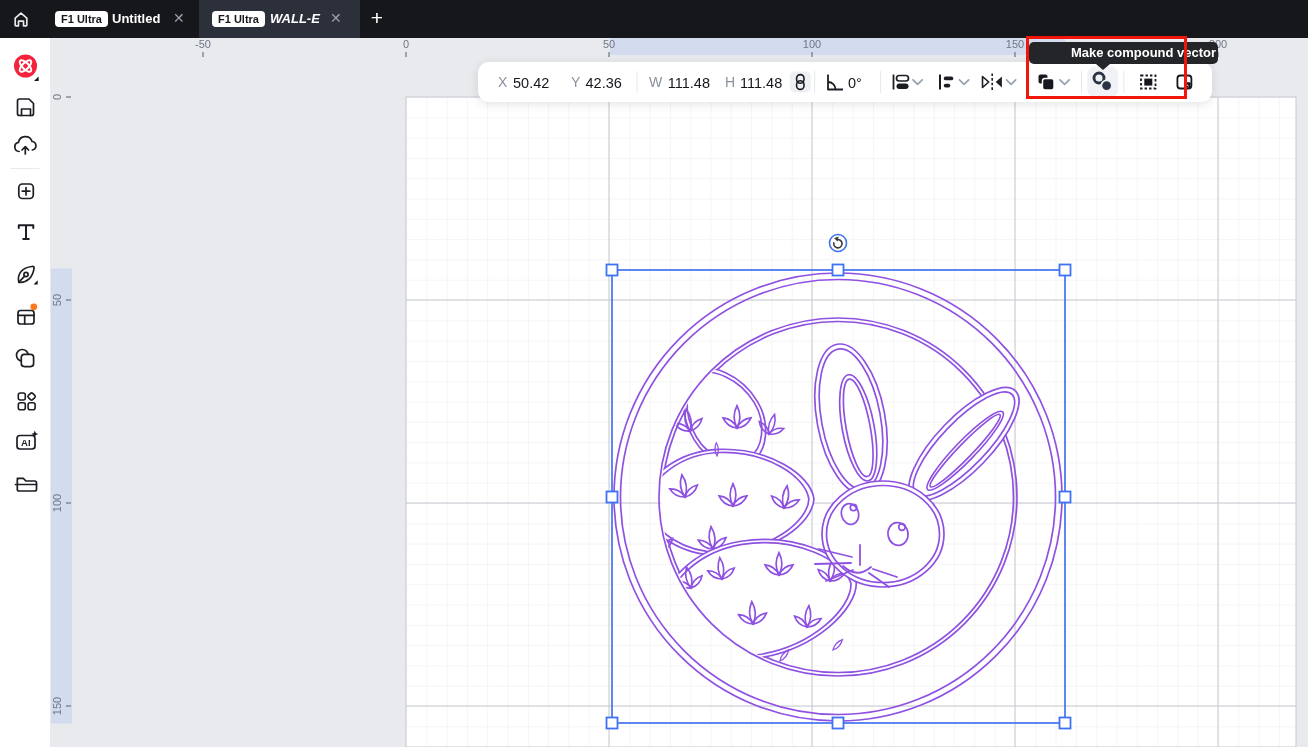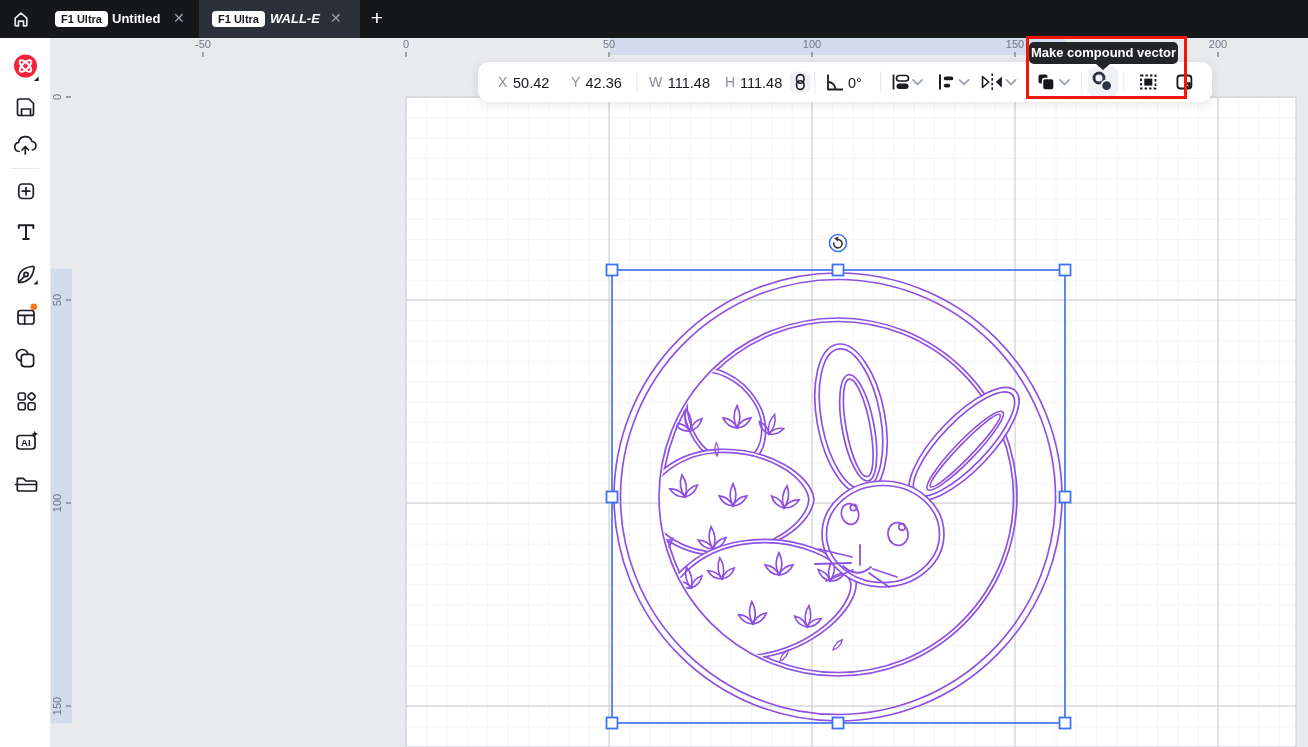--- a/index.html
+++ b/index.html
@@ -10,21 +10,21 @@
   .tabname{position:absolute;top:0;height:38px;line-height:38px;color:#fff;
     font-size:13px;font-weight:bold;}
   .tabx{position:absolute;top:0;height:38px;line-height:37px;color:#9ba1ac;font-size:14px;}
   #tab2bg{position:absolute;left:199px;top:0;width:161px;height:38px;background:#2b303b;}
   #plustab{position:absolute;left:366px;top:0;width:22px;height:38px;line-height:36px;
     color:#fff;font-size:21px;font-weight:400;text-align:center;}
   #toolbar{position:absolute;left:478px;top:62px;width:734px;height:40px;background:#fff;
     border-radius:11px;box-shadow:0 2px 10px rgba(30,35,50,0.13);}
   #tooltip{position:absolute;left:1029px;top:42px;width:149px;height:22px;background:#242529;
     border-radius:5px;color:#fff;font-size:13px;font-weight:bold;text-align:center;
-    line-height:22px;z-index:30;}
+    line-height:22px;z-index:30;padding-left:40px;}
   #tooltip:after{content:"";position:absolute;left:67px;top:22px;width:0;height:0;
     border-left:7px solid transparent;border-right:7px solid transparent;
     border-top:6px solid #242529;}
   #redbox{position:absolute;left:1026px;top:36px;width:155px;height:57px;
     border:3.5px solid #f2150a;z-index:40;}
 </style>
 </head>
 <body>
 
 <svg id="ws" width="1308" height="709" viewBox="0 38 1308 709" style="position:absolute;left:0;top:38px;" xmlns="http://www.w3.org/2000/svg">

